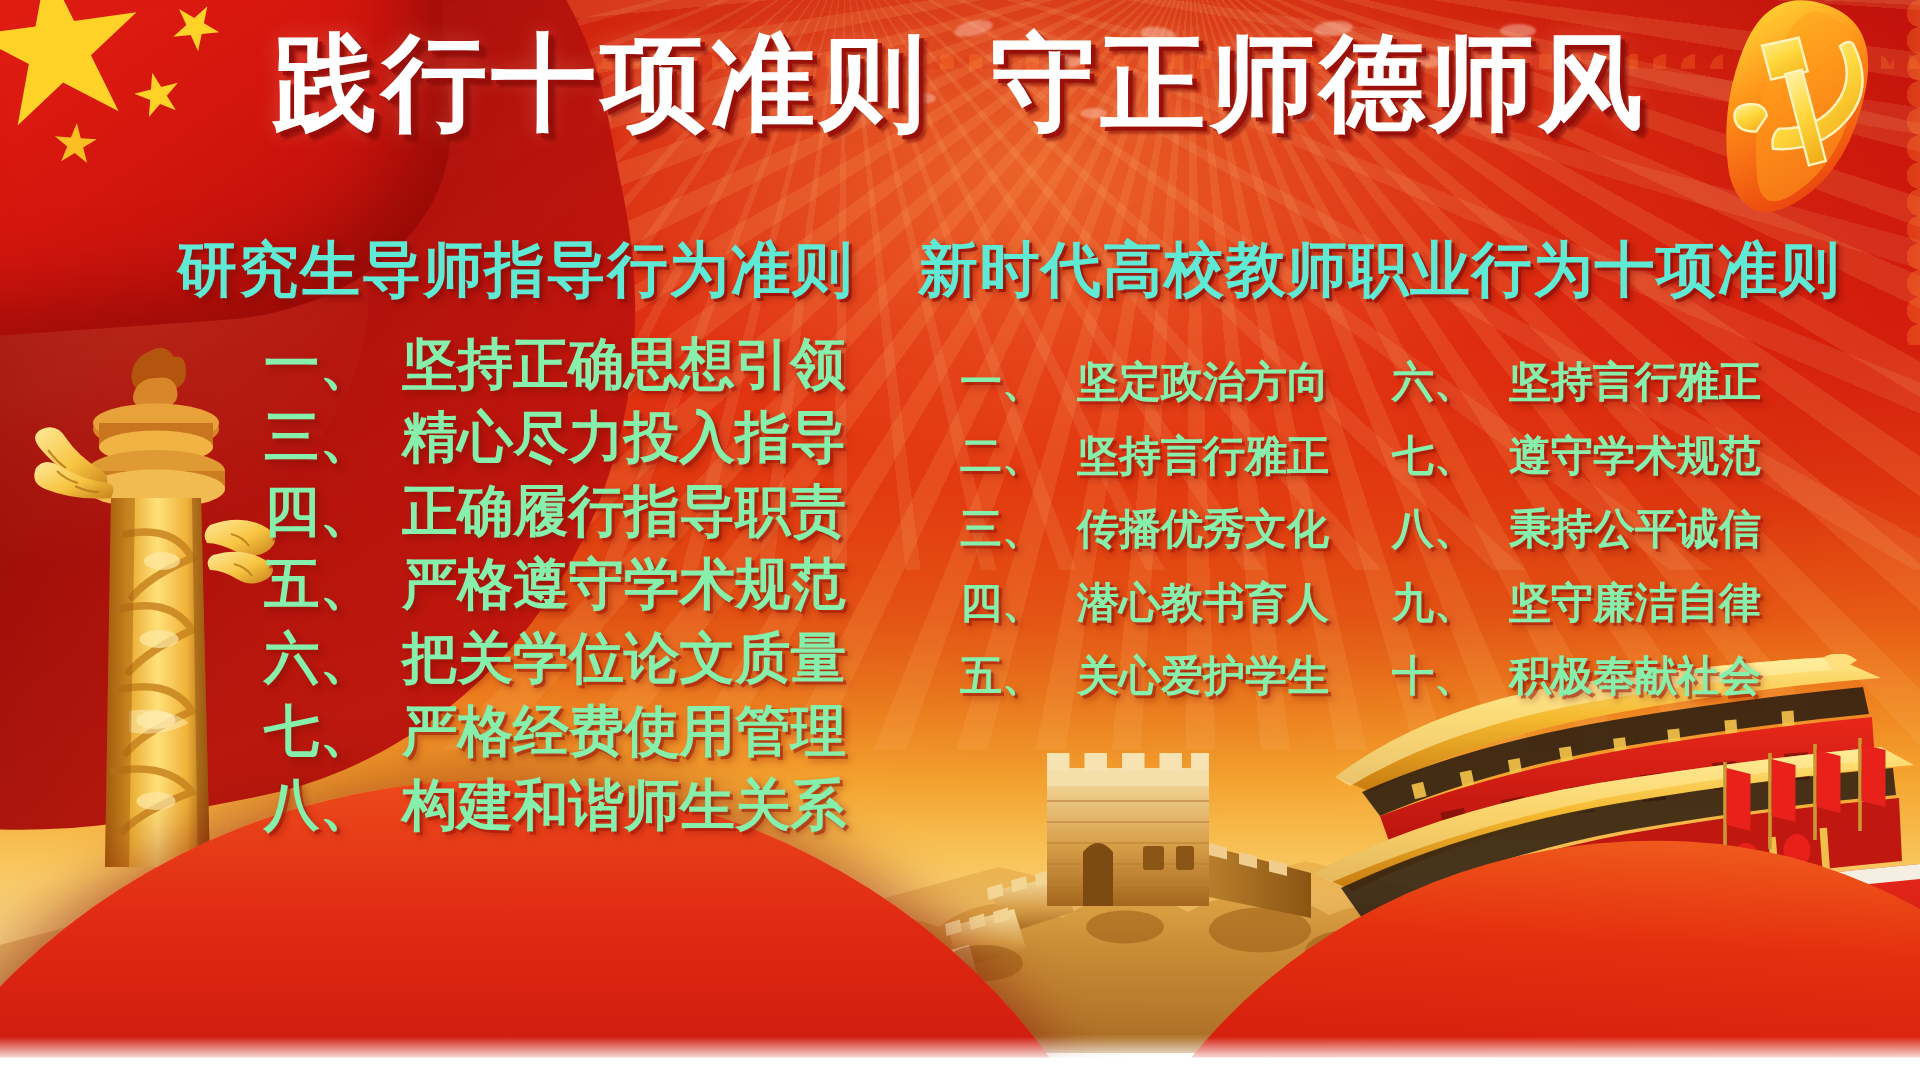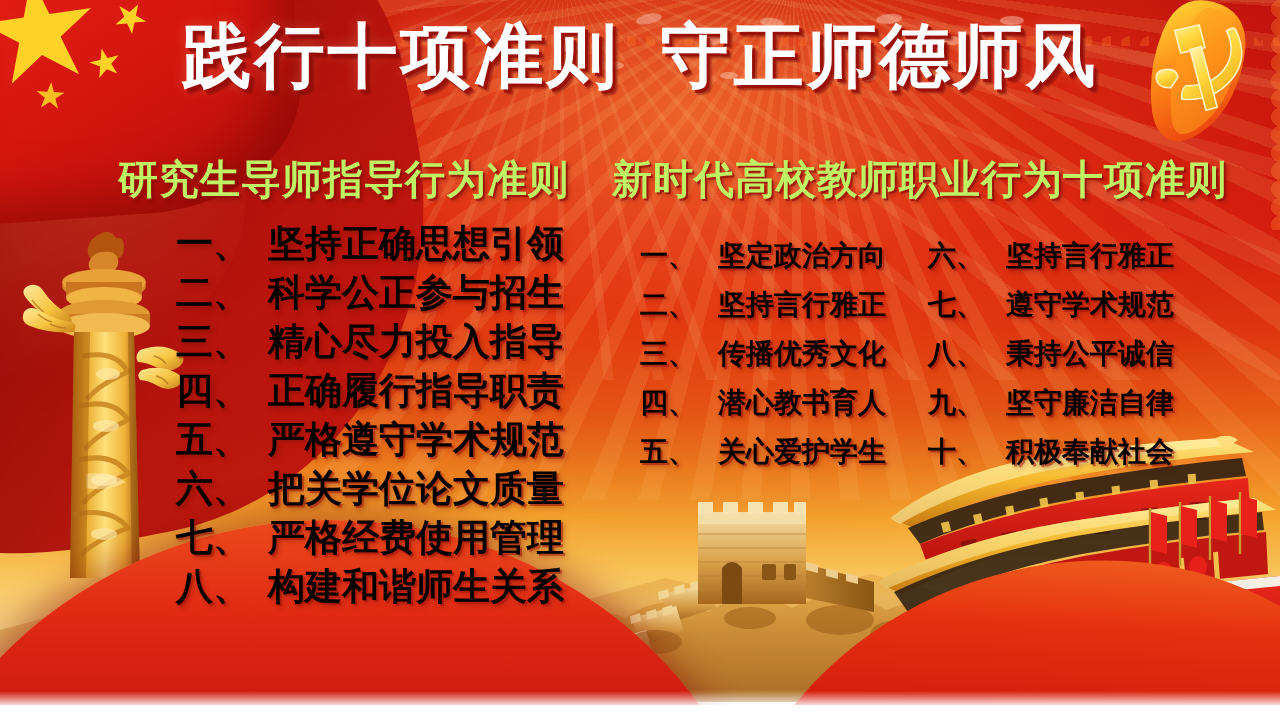--- a/index.html
+++ b/index.html
@@ -203,35 +203,35 @@
     line-height: 1.0;
     text-shadow:
       3px 3px 0 rgba(150,12,8,0.85),
       5px 5px 2px rgba(120,8,6,0.55),
       0 0 14px rgba(255,190,150,0.30);
     white-space: pre;
   }
 
   .col-heading {
     position: absolute;
-    color: #bef264;
+    color: #5eead4;
     font-size: 40px;
     font-weight: bold;
     letter-spacing: 1px;
     white-space: nowrap;
     text-shadow:
       2px 2px 0 rgba(150,14,8,0.75),
       3px 3px 4px rgba(110,8,6,0.45);
   }
   #heading-left  { left: 118px; top: 152px; }
   #heading-right { left: 612px; top: 152px; }
 
   .rule-list { position: absolute; }
   .rule-item {
-    color: #000000;
+    color: #86efac;
     font-weight: bold;
     white-space: nowrap;
     text-shadow:
       2px 2px 0 rgba(158,20,10,0.55),
       3px 3px 5px rgba(120,10,6,0.40);
   }
   .rule-num { display: inline-block; }
   .rule-text { display: inline-block; }
 
   
@@ -612,23 +612,20 @@
 
     <div class="col-heading" id="heading-left">研究生导师指导行为准则</div>
 
     <div class="col-heading" id="heading-right">新时代高校教师职业行为十项准则</div>
 
     <div class="rule-list" id="list-left">
       <div class="rule-item">
         <span class="rule-num">一、</span><span class="rule-text">坚持正确思想引领</span>
       </div>
       <div class="rule-item">
-        <span class="rule-num">二、</span><span class="rule-text">科学公正参与招生</span>
-      </div>
-      <div class="rule-item">
         <span class="rule-num">三、</span><span class="rule-text">精心尽力投入指导</span>
       </div>
       <div class="rule-item">
         <span class="rule-num">四、</span><span class="rule-text">正确履行指导职责</span>
       </div>
       <div class="rule-item">
         <span class="rule-num">五、</span><span class="rule-text">严格遵守学术规范</span>
       </div>
       <div class="rule-item">
         <span class="rule-num">六、</span><span class="rule-text">把关学位论文质量</span>

